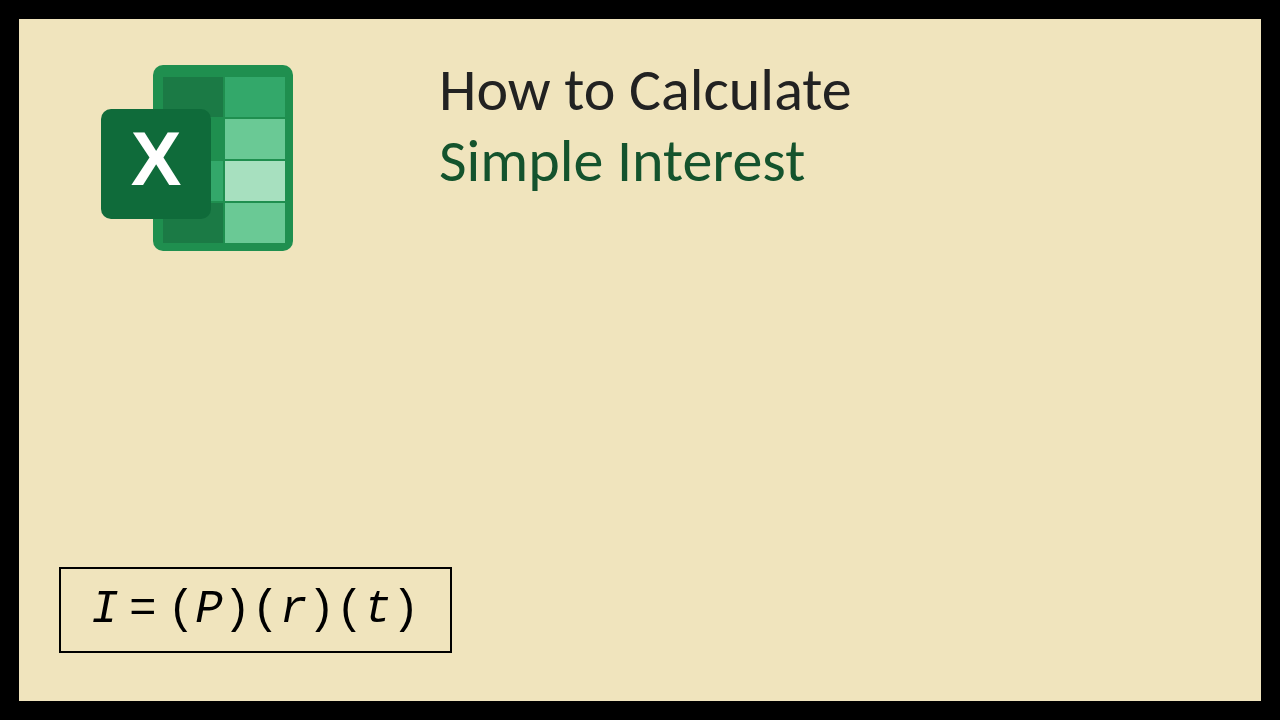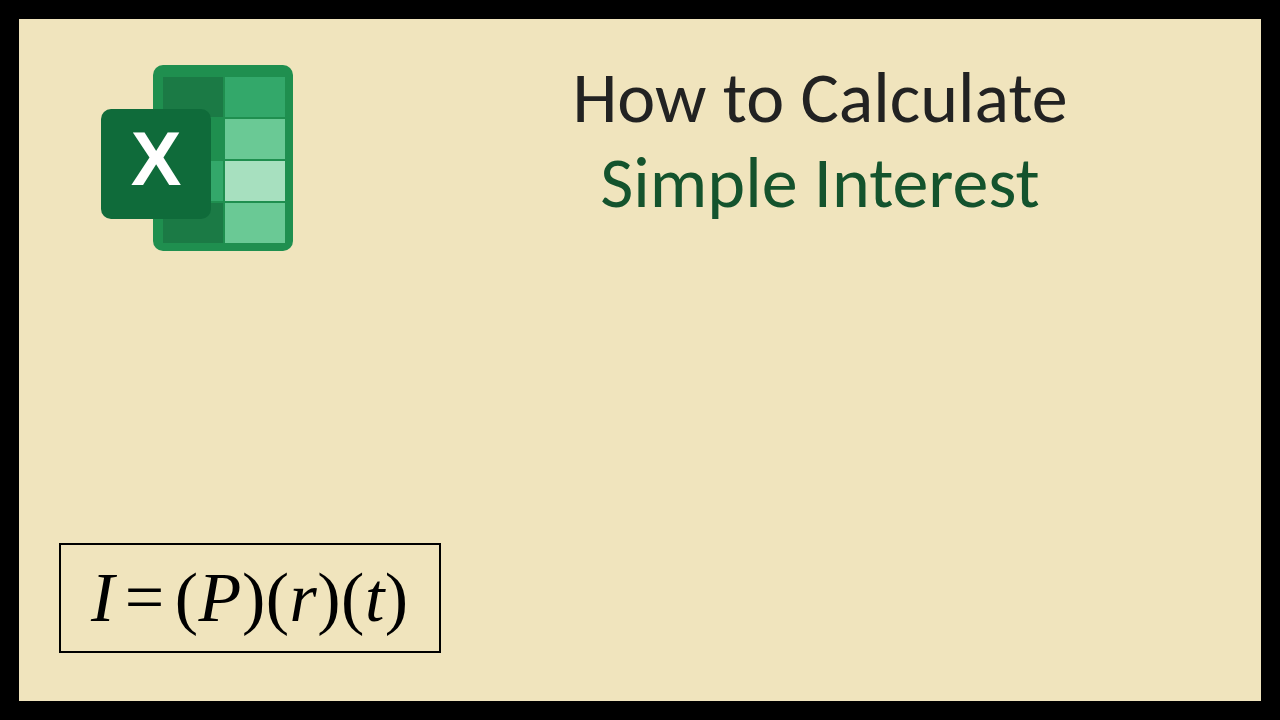--- a/index.html
+++ b/index.html
@@ -22,38 +22,37 @@
     .excel-icon {
       position: absolute;
       top: 38px;
       left: 72px;
     }
     .title {
       position: absolute;
       top: 36px;
       left: 420px;
       right: 60px;
-      text-align: center;
-      font-size: 72px;
+      font-size: 60px;
       line-height: 1.18;
       font-weight: 400;
       color: #222;
     }
     .title .accent {
       color: #14532d;
     }
     .formula-box {
       position: absolute;
       left: 40px;
       bottom: 48px;
       border: 2px solid #000;
       padding: 18px 30px 18px 30px;
-      font-family: Liberation Serif, serif;
+      font-family: Liberation Mono, monospace;
       font-style: italic;
-      font-size: 70px;
+      font-size: 46px;
       line-height: 1;
       color: #000;
       letter-spacing: 0.5px;
       background: #f0e4bd;
     }
     .formula-box .paren {
       font-style: normal;
     }
     .formula-box .eq {
       font-style: normal;

